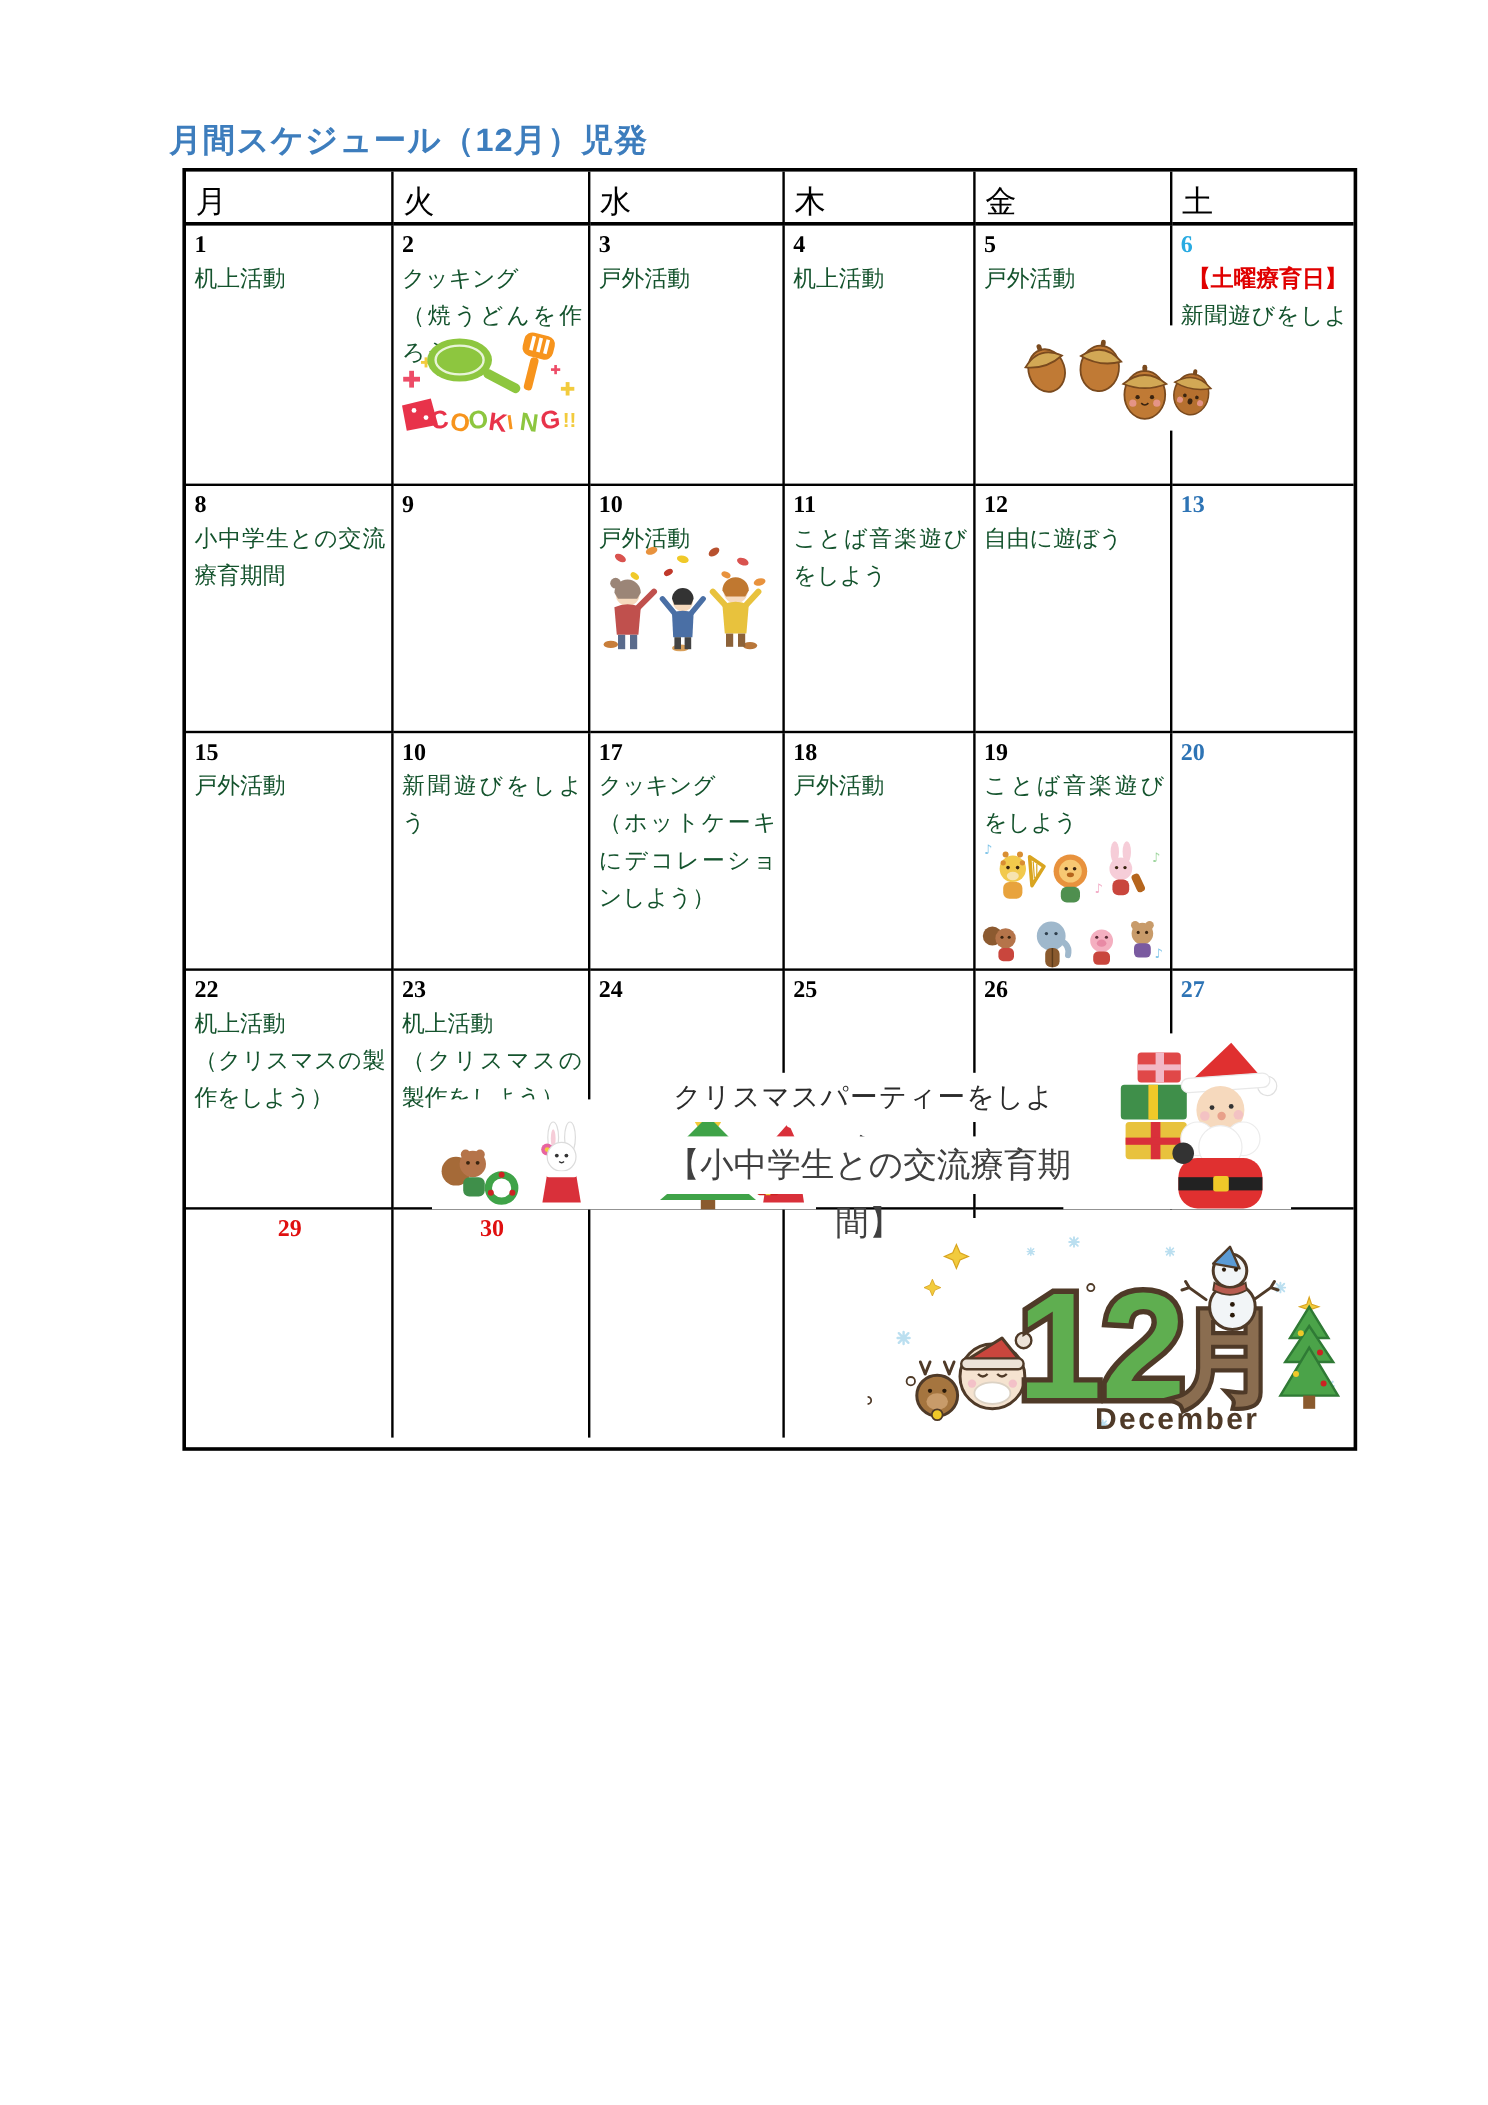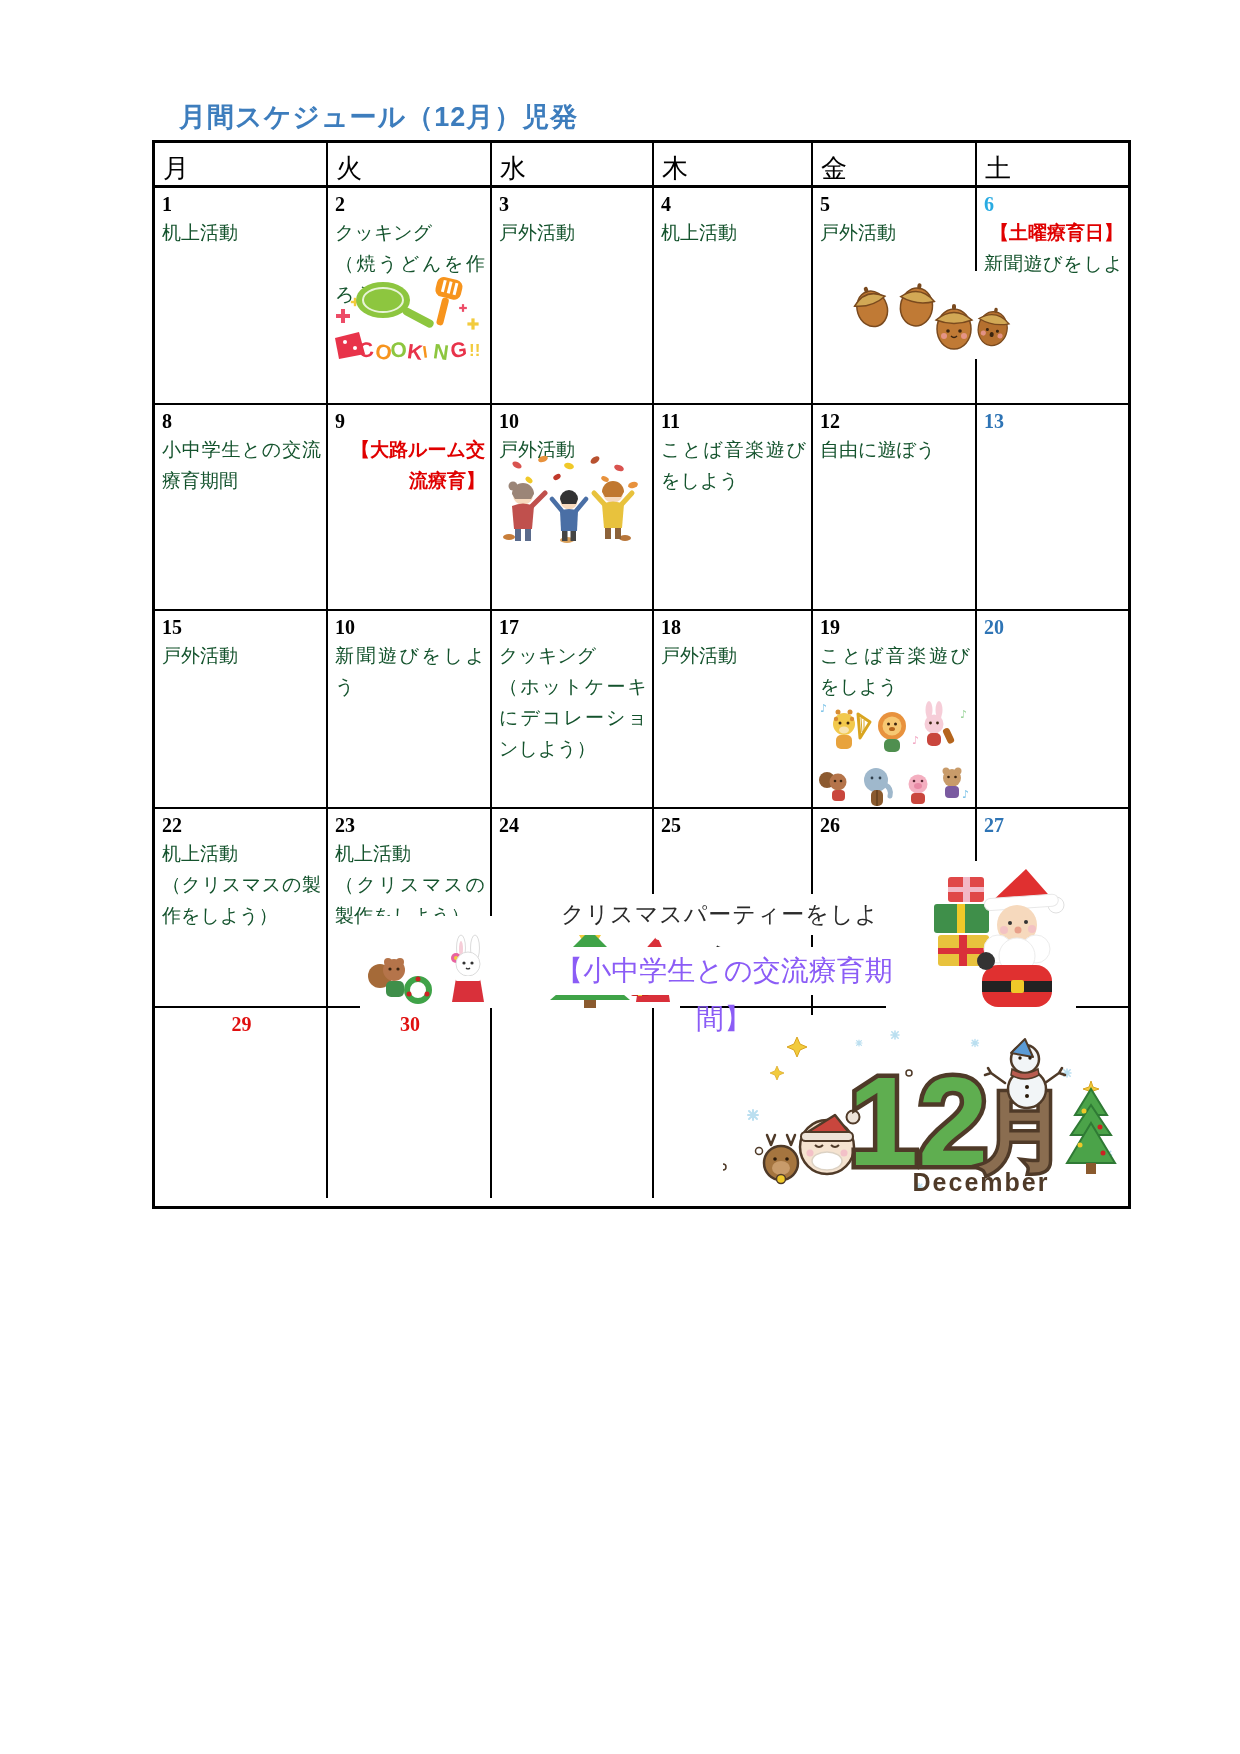--- a/index.html
+++ b/index.html
@@ -1,19 +1,19 @@
 <!DOCTYPE html>
 <html><head>
 <meta charset="utf-8">
 <style>
   html,body{margin:0;padding:0;background:#ffffff;}
   #page{position:relative;width:1240px;height:1754px;background:#fff;overflow:hidden;
         font-family:"Liberation Serif","DejaVu Serif",serif;}
   #title{position:absolute;left:141px;top:99px;font-family:"Liberation Sans","DejaVu Sans",sans-serif;
-         font-size:27px;font-weight:800;color:#3D7DBD;letter-spacing:1px;margin-left:38px;}
+         font-size:27px;font-weight:800;color:#3D7DBD;letter-spacing:1px;}
   
   #cal{position:absolute;left:152px;top:140px;width:973px;height:1063px;border:3px solid #000;
        display:grid;grid-template-columns:173px 164px 162px 159px 164px 151px;
        grid-template-rows:45px 217px 206px 198px 199px 190px;box-sizing:content-box;}
   .hcell{border-right:2px solid #000;border-bottom:3px solid #000;box-sizing:border-box;
          font-family:"Liberation Sans","DejaVu Sans",sans-serif;font-size:26px;font-weight:400;
          color:#000;padding:8px 0 0 8px;}
   .dcell{border-right:2px solid #000;border-bottom:2px solid #000;box-sizing:border-box;
          position:relative;padding:3px 5px 0 7px;}
   .lastcol{border-right:none;}
@@ -31,21 +31,21 @@
   .illu-leaves{left:5px;top:48px;width:146px;height:90px;}
   .illu-animal-band{left:3px;top:85px;width:156px;height:112px;}
   .illu-tree-animals{left:32px;top:107px;width:320px;height:92px;}
   .illu-santa-gifts{left:73px;top:52px;width:190px;height:147px;}
   
   .overlay{position:absolute;z-index:3;background:#fff;}
   #party-text{left:400px;top:751px;width:330px;height:41px;line-height:41px;text-align:center;
               font-family:"Liberation Sans","DejaVu Sans",sans-serif;font-size:23px;color:#2b2b2b;
               letter-spacing:1px;}
   #period-text{left:393px;top:804px;width:352px;height:48px;line-height:48px;text-align:center;
-               font-family:"Liberation Sans","DejaVu Sans",sans-serif;font-size:28px;color:#8b5cf6;}
+               font-family:"Liberation Sans","DejaVu Sans",sans-serif;font-size:28px;color:#404040;}
   #december-banner{left:568px;top:872px;width:402px;height:186px;z-index:2;}
   #december-banner svg{display:block;width:100%;height:100%;}
 </style>
 </head>
 <body>
 
 <div id="page">
   <div id="title">月間スケジュール（12月）児発</div>
 
   <div id="cal">
@@ -165,21 +165,20 @@
         <div class="dnum nc-cyan">6</div>
         <div class="dline red">【土曜療育日】</div>
         <div class="dline">新聞遊びをしよう</div>
       </div>
       <div class="dcell">
         <div class="dnum">8</div>
         <div class="dline">小中学生との交流療育期間</div>
       </div>
       <div class="dcell">
         <div class="dnum">9</div>
-        <div class="dline red">【大路ルーム交流療育】</div>
       </div>
       <div class="dcell">
         <div class="dnum">10</div>
         <div class="dline">戸外活動</div>
         <div class="illu illu-leaves">
   <svg viewBox="0 0 146 90" xmlns="http://www.w3.org/2000/svg">
     <g>
       <ellipse cx="20" cy="12" rx="5" ry="3" fill="#D9534F" transform="rotate(30 20 12)"></ellipse>
       <ellipse cx="46" cy="6" rx="5" ry="3" fill="#E8923D" transform="rotate(-20 46 6)"></ellipse>
       <ellipse cx="72" cy="13" rx="5" ry="3" fill="#F0C929" transform="rotate(15 72 13)"></ellipse>

